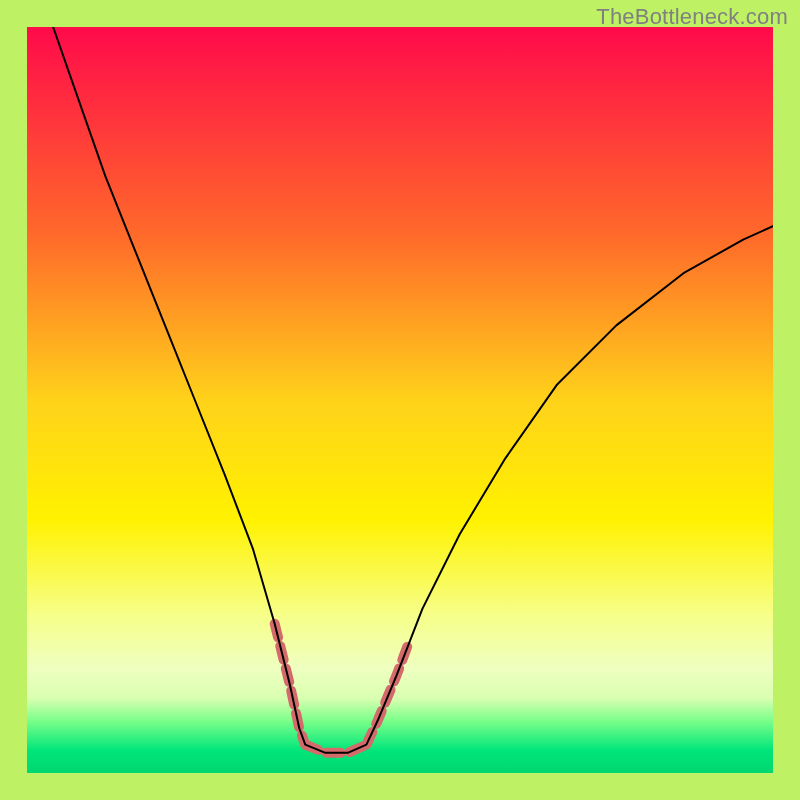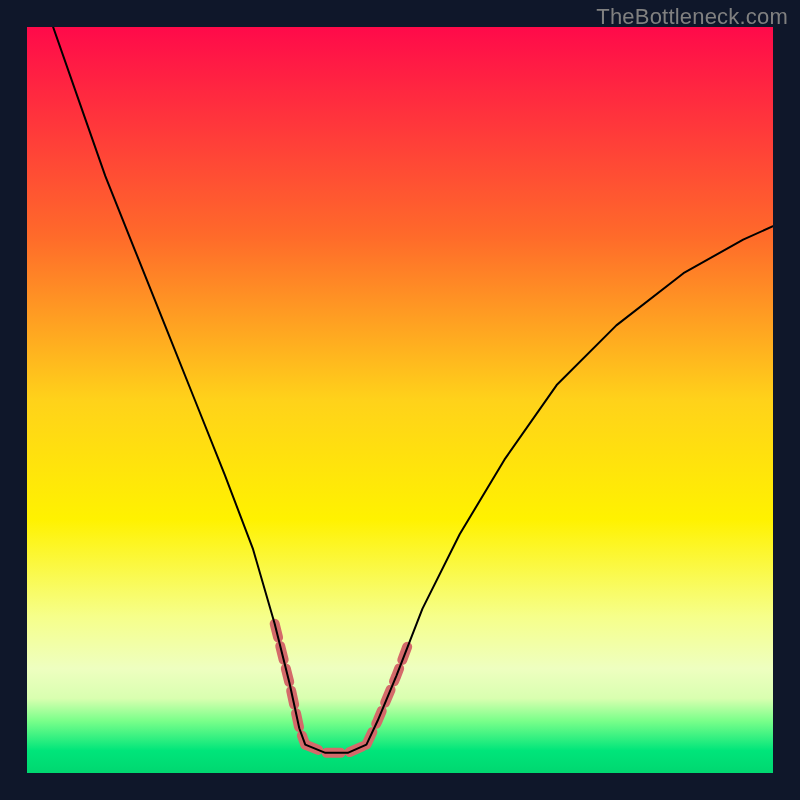--- a/index.html
+++ b/index.html
@@ -10,21 +10,21 @@
     background: #000;
     font-family: Arial, Helvetica, sans-serif;
     overflow: hidden;
   }
   .frame {
     position: absolute;
     top: 0;
     left: 0;
     width: 800px;
     height: 800px;
-    background: #0f172a;
+    background: #bef264;
   }
   .plot-area {
     position: absolute;
     top: 27px;
     left: 27px;
     width: 746px;
     height: 746px;
     overflow: hidden;
   }
   .plot-area svg {

